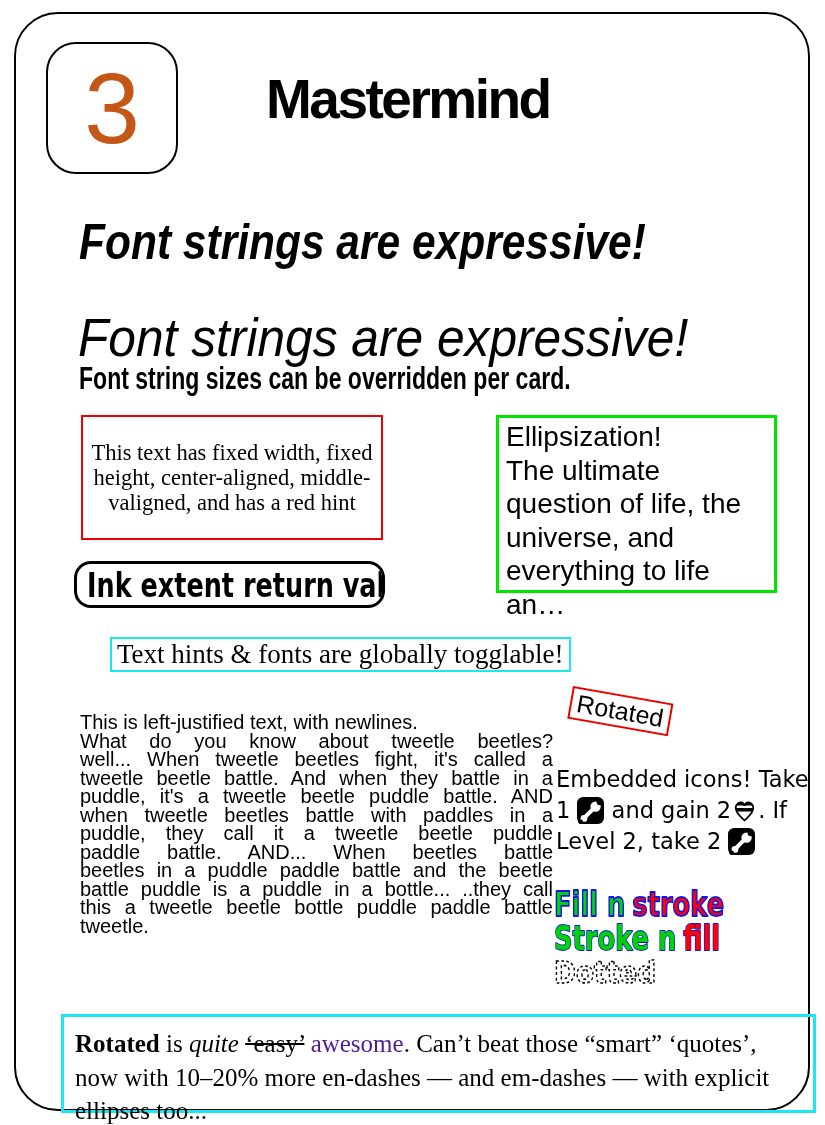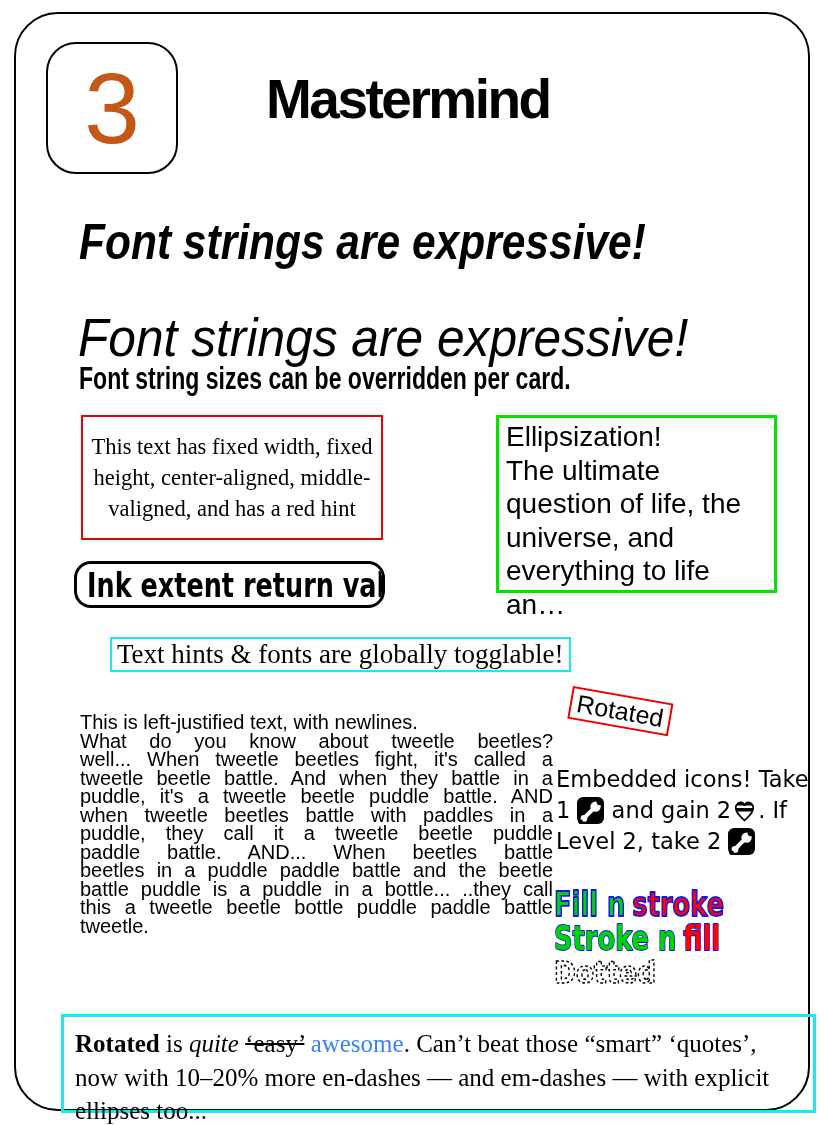--- a/index.html
+++ b/index.html
@@ -18,21 +18,21 @@
 
   .fs1 { position:absolute; left:63px; top:203px; font-size:50px; font-weight:bold; font-style:italic;
          line-height:1; transform:scaleX(.85); transform-origin:left top; white-space:nowrap; }
   .fs2 { position:absolute; left:62px; top:296px; font-size:54px; font-style:italic;
          line-height:1; transform:scaleX(.92); transform-origin:left top; white-space:nowrap; }
   .fs3 { position:absolute; left:63px; top:348px; font-size:32px; font-weight:bold;
          line-height:1; transform:scaleX(.72); transform-origin:left top; white-space:nowrap; }
 
   .red-box { position:absolute; left:65px; top:401px; width:302px; height:125px;
              border:2.5px solid; display:flex; align-items:center; justify-content:center;
-             font-family:"Liberation Serif",serif; font-size:22.5px; line-height:31px;
+             font-family:"Liberation Serif",serif; font-size:22.5px; line-height:25px;
              text-align:center; white-space:pre-line; }
 
   .green-box { position:absolute; left:448px; top:401px; width:281px; height:178px;
                border:3px solid; padding:2px 7px; font-size:28px; line-height:33.5px;
                white-space:pre-line;margin-left:32px; }
 
   .ink-box { position:absolute; left:58px; top:547px; width:311px; height:47px;
              border:3px solid #000; border-radius:17px; display:flex; align-items:center;
              padding-left:10px; overflow:hidden; }
   .ink-box span { font-family:"DejaVu Sans",sans-serif; font-weight:bold; font-size:34px;
@@ -149,17 +149,17 @@
       </div>
     </div>
 
     <svg class="paint-svg" width="280" height="104" viewBox="0 0 280 104">
       <text transform="translate(2,28) scale(0.78,1)" font-size="33" stroke-width="1.8" stroke-linejoin="round"><tspan style="fill: rgb(0, 212, 0); stroke: rgb(21, 21, 238);">Fill n</tspan><tspan dx="9" style="fill: rgb(255, 0, 0); stroke: rgb(21, 21, 238);">stroke</tspan></text>
       <text transform="translate(2,62) scale(0.78,1)" font-size="33" stroke-width="1.8" stroke-linejoin="round" paint-order="stroke"><tspan style="fill: rgb(0, 212, 0); stroke: rgb(21, 21, 238);">Stroke n</tspan><tspan dx="9" style="fill: rgb(255, 0, 0); stroke: rgb(21, 21, 238);">fill</tspan></text>
       <text transform="translate(2,95) scale(0.88,1)" font-size="30" fill="#fff" stroke="#000" stroke-width="1.6" stroke-dasharray="3 2.6">Dotted</text>
     </svg>
 
     <div class="markup-box" style="border-color: rgb(25, 232, 238);">
-      <span class="mk-bold">Rotated</span><span> is </span><span class="mk-italic">quite</span><span> </span><span class="mk-strike">‘easy’</span><span> </span><span style="color: #3b82f6;">awesome</span><span>. Can’t beat those “smart” ‘quotes’, now with 10–20% more en-dashes — and em-dashes — with explicit ellipses too...</span>
+      <span class="mk-bold">Rotated</span><span> is </span><span class="mk-italic">quite</span><span> </span><span class="mk-strike">‘easy’</span><span> </span><span style="color: #4c1d95;">awesome</span><span>. Can’t beat those “smart” ‘quotes’, now with 10–20% more en-dashes — and em-dashes — with explicit ellipses too...</span>
     </div>
 
   </div>
 </div>
 
 </body></html>

